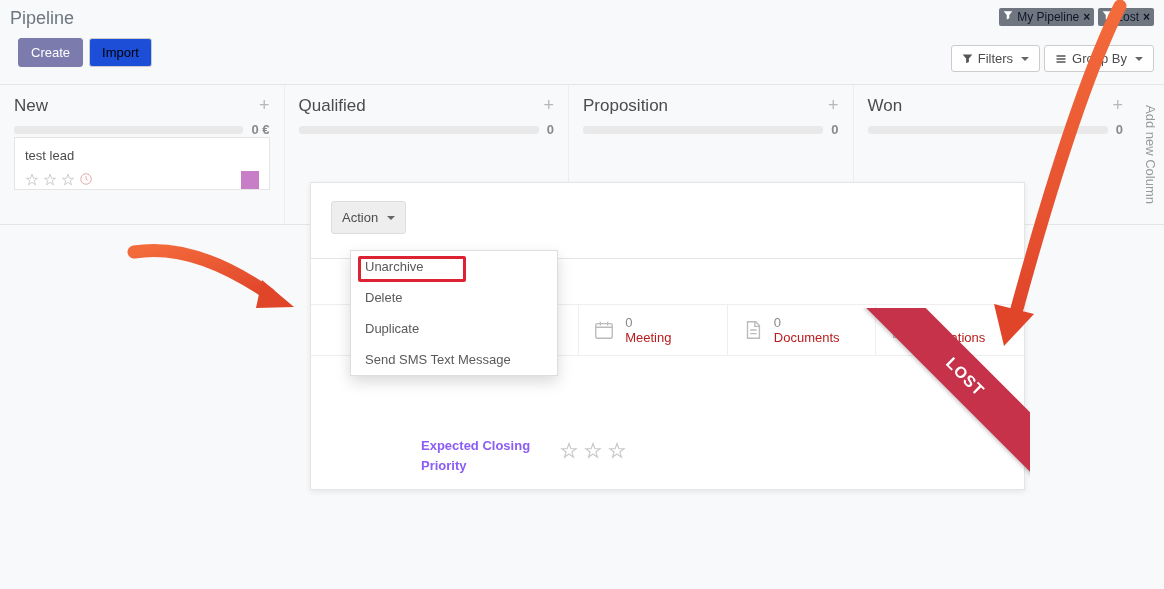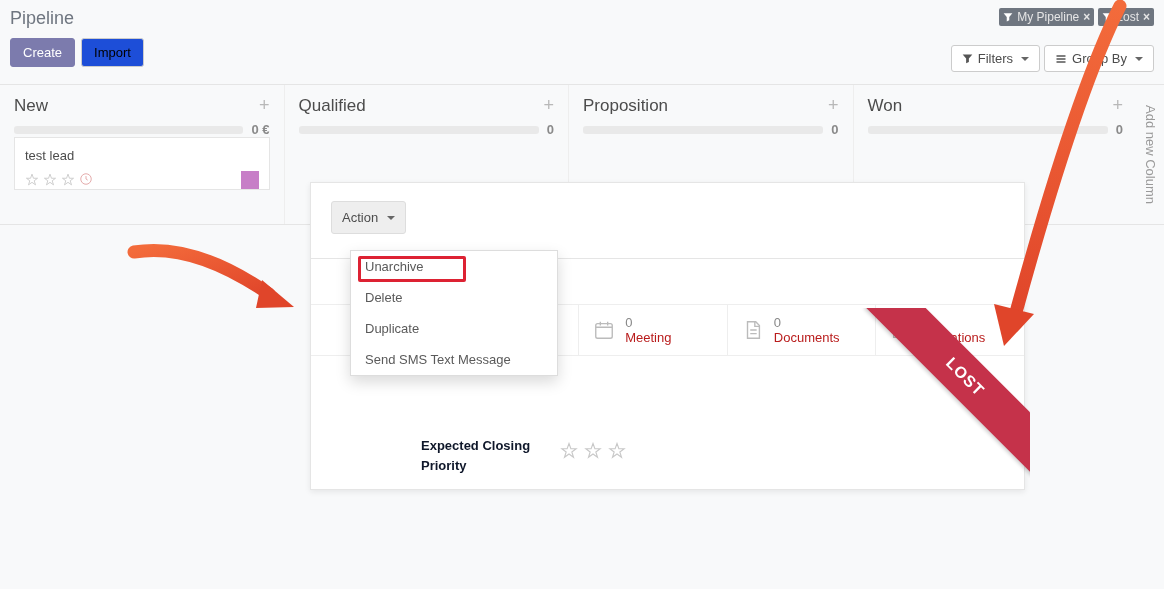--- a/index.html
+++ b/index.html
@@ -1,25 +1,25 @@
 <!DOCTYPE html>
 <html><head>
 <meta charset="utf-8">
 <style>
   * { box-sizing: border-box; margin: 0; padding: 0; }
   body { font-family: -apple-system, BlinkMacSystemFont, "Segoe UI", Helvetica, Arial, sans-serif; background: #f8f9fa; width: 1164px; height: 589px; overflow: hidden; position: relative; color: #4c4c4c; font-size: 13px; }
   
   .topbar { display: flex; align-items: flex-start; justify-content: space-between; padding: 8px 10px 4px 10px; }
   .page-title { font-size: 18px; color: #6f7680; font-weight: 400; }
   .filter-tags { display: flex; gap: 4px; }
-  .filter-tag { display: inline-flex; align-items: center; background: #6f7680; color: #e5e5e5; border-radius: 2px; padding: 2px 4px; font-size: 12px; }
+  .filter-tag { display: inline-flex; background: #6f7680; color: #0f172a; border-radius: 2px; padding: 2px 4px; font-size: 12px; }
   .filter-tag svg { margin-right: 4px; }
   .filter-tag .x { margin-left: 4px; cursor: pointer; font-weight: bold; }
   
-  .secondbar { display: flex; align-items: center; justify-content: space-between; padding: 0 10px 12px 10px; }
+  .secondbar { display: flex; align-items: center; justify-content: space-between; padding: 0 10px 12px 18px; }
   .left-btns { display: flex; gap: 6px; }
   .btn { border: 1px solid #ccc; background: #1d4ed8; padding: 6px 12px; border-radius: 3px; font-size: 13px; cursor: pointer; }
   .btn.primary { background: #7c7bad; border-color: #7c7bad; color: #fff; }
   .right-controls { display: flex; gap: 4px; align-items: center; }
   .ctrl { display: inline-flex; align-items: center; border: 1px solid #ccc; background: #fff; padding: 5px 10px; border-radius: 3px; font-size: 13px; cursor: pointer; gap: 5px; margin-top: 12px; }
   .caret::after { content: ""; display: inline-block; border-top: 4px solid #666; border-left: 4px solid transparent; border-right: 4px solid transparent; margin-left: 3px; }
   
   .board { display: flex; border-top: 1px solid #e5e5e5; border-bottom: 1px solid #e5e5e5; background: #fff0; }
   .col { flex: 1; padding: 10px 14px; border-right: 1px solid #eee; background: #f8f9fa; position: relative; }
   .col-header { display: flex; align-items: center; justify-content: space-between; font-size: 17px; color: #4c4c4c; margin-bottom: 6px; }
@@ -51,21 +51,21 @@
   .stat { flex: 1; display: flex; align-items: center; gap: 10px; padding: 10px 14px; border-left: 1px solid #eee; color: #888; }
   .stat:first-child { border-left: none; flex: 2; }
   .stat svg { width: 22px; height: 22px; stroke: #bbb; fill: none; stroke-width: 1.5; }
   .stat .num { color: #888; font-size: 13px; }
   .stat .lbl { color: #b91c1c; font-size: 13px; }
   
   .ribbon { position: absolute; right: -6px; top: 125px; width: 170px; height: 170px; overflow: hidden; pointer-events: none; }
   .ribbon .band { position: absolute; width: 240px; text-align: center; background: #c5324a; color: #fff; font-weight: 700; letter-spacing: 1px; padding: 12px 0; transform: rotate(45deg); right: -55px; top: 48px; font-size: 16px; box-shadow: 0 2px 4px rgba(0,0,0,.2); }
   
   .panel-body { padding: 80px 20px 14px 110px; display: flex; gap: 30px; align-items: flex-start; }
-  .labels { font-weight: 700; font-size: 13px; color: #0f172a; text-align: left; }
+  .labels { font-weight: 700; font-size: 13px; color: #8b5cf6; text-align: left; }
   .labels div { line-height: 1.5; }
   .body-stars { display: flex; gap: 6px; padding-top: 6px; }
   .body-stars svg { width: 18px; height: 18px; fill: none; stroke: #c8c8c8; stroke-width: 1.5; }
   
   .arrow { position: absolute; z-index: 40; pointer-events: none; }
   .arrow1 { left: 124px; top: 222px; width: 180px; height: 100px; }
   .arrow2 { left: 980px; top: -4px; width: 180px; height: 360px; }
   
   .hline { position: absolute; left: 310px; top: 258px; width: 715px; height: 1px; background: #e5e5e5; z-index: 5; }
 </style>

